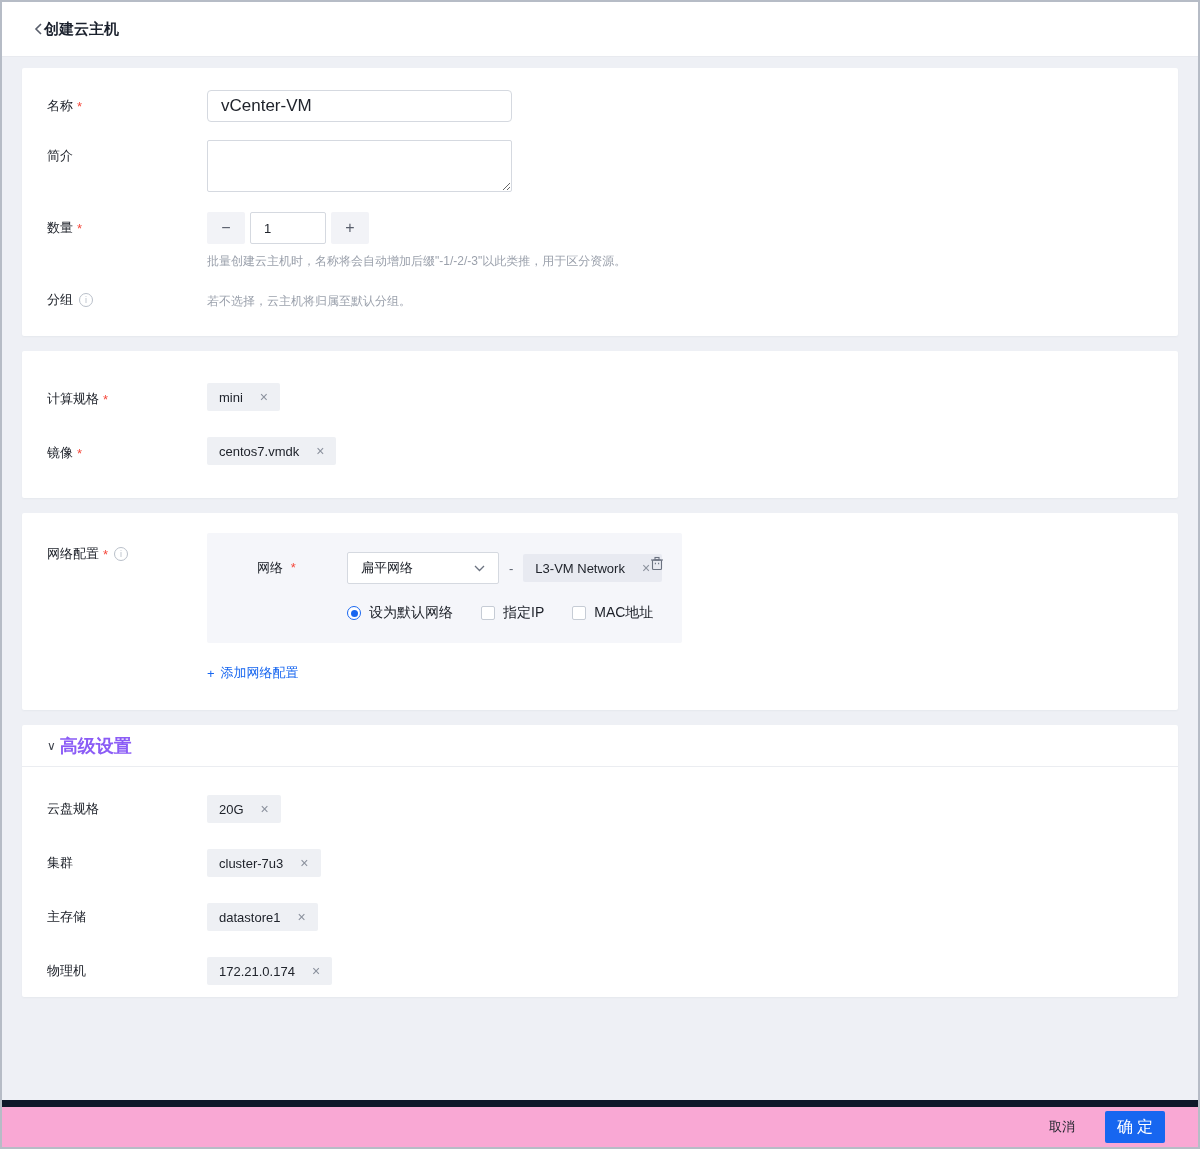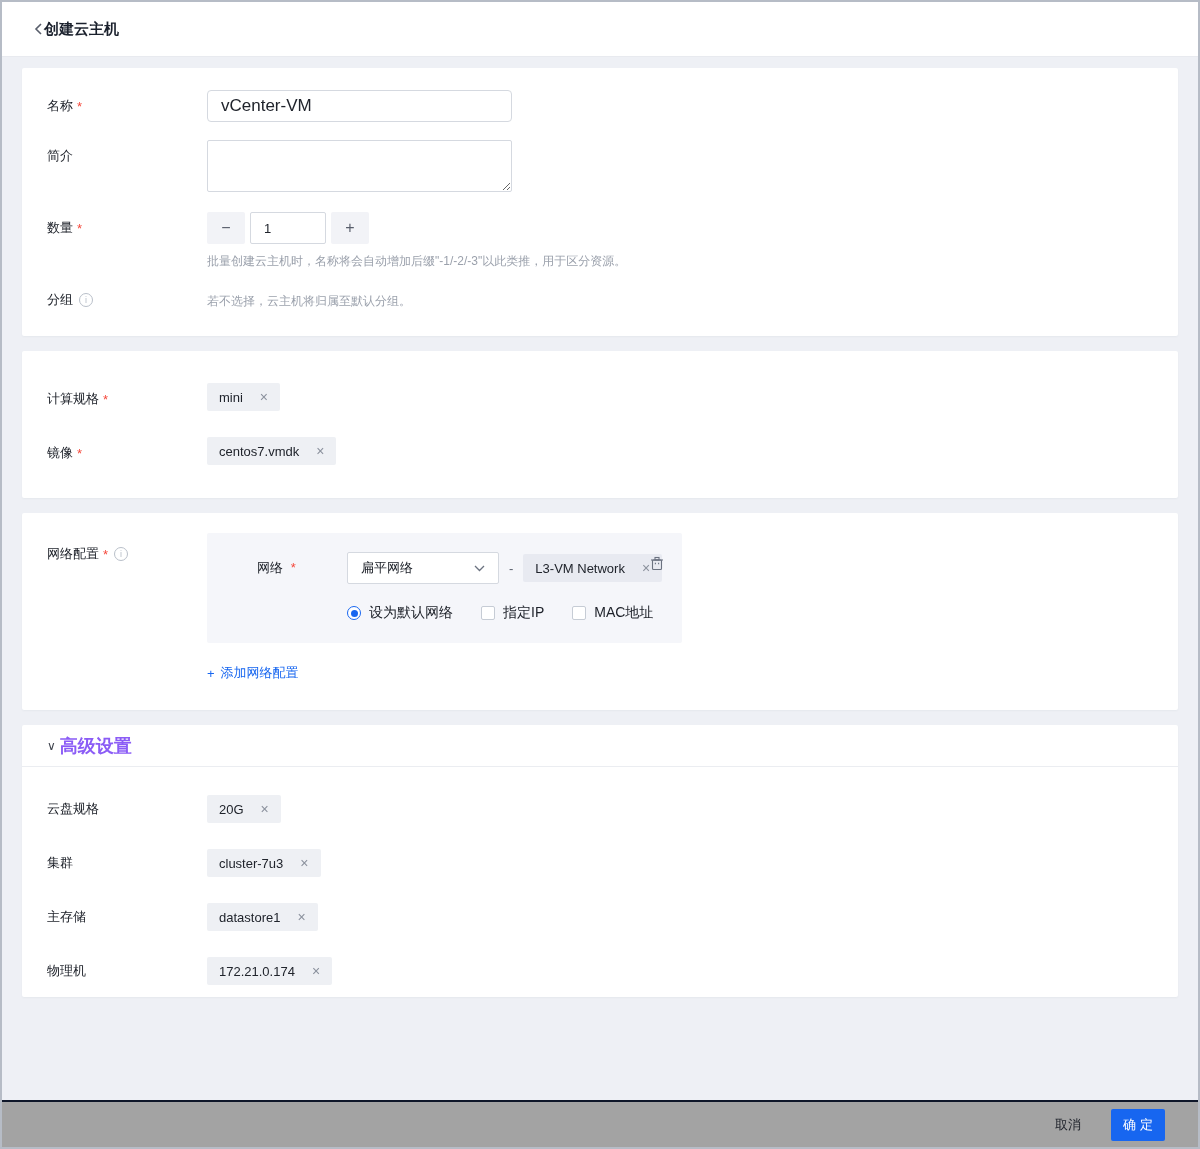--- a/index.html
+++ b/index.html
@@ -93,27 +93,27 @@
     border-bottom:1px solid #ebedf1; cursor:pointer;
   }
   .adv-caret { color:#40454f; font-size:12px; display:inline-flex; }
   .adv-title { font-size:18px; font-weight:700; color:#8b5cf6; }
   .adv-body { padding:28px 25px 12px; }
   .adv-row { display:flex; align-items:flex-start; margin-bottom:26px; }
   .adv-row:last-child { margin-bottom:0; }
   .adv-row .row-label { padding-top:5px; }
   
   .footer {
-    flex:0 0 auto; height:47px; background:#a3a3a3; border-top:2px solid #0f172a;
+    flex:0 0 auto; height:47px; background:#f9a8d4; border-top:7px solid #0f172a;
     display:flex; align-items:center; justify-content:flex-end; padding:0 33px; gap:26px;
   }
   .btn-cancel { background:none; border:none; font-size:13px; color:#20242c; cursor:pointer; font-family:inherit; padding:6px 4px; }
   .btn-confirm {
     min-width:54px; height:32px; background:#1766f0; color:#fff; border:none; border-radius:2px;
-    font-size:13px; letter-spacing:4px; padding:0 8px 0 12px; cursor:pointer; font-family:inherit;
+    font-size:16px; letter-spacing:4px; padding:0 8px 0 12px; cursor:pointer; font-family:inherit;
   }
   
   .card-basic { padding:22px 25px 26px; }
   .card-basic .form-row + .form-row { margin-top:18px; }
   .card-spec { padding:32px 25px 33px; }
   .card-spec .form-row + .form-row { margin-top:26px; }
   .card-net { padding:20px 25px 28px; }
 </style>
 </head>
 <body>

